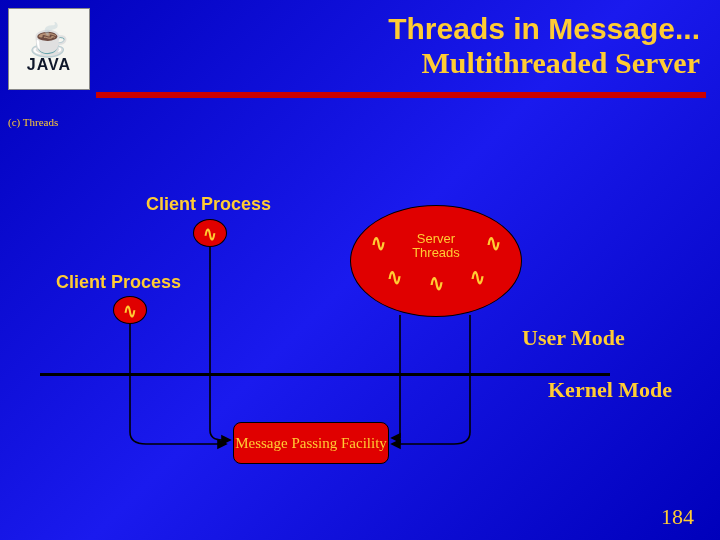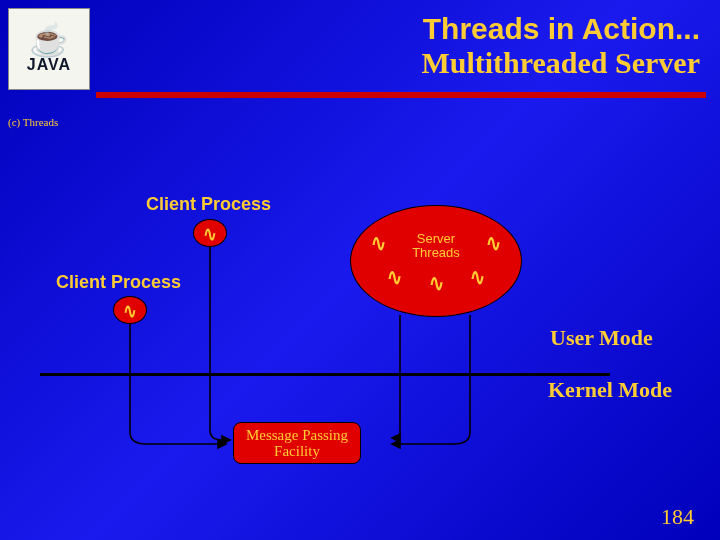--- a/index.html
+++ b/index.html
@@ -100,21 +100,21 @@
     top: 373px;
     left: 40px;
     width: 570px;
     height: 3px;
     background: #000;
   }
   .msg-box {
     position: absolute;
     left: 233px;
     top: 422px;
-    width: 128px;
+    width: 156px;
     height: 42px;
     background: #e00000;
     border: 1px solid #000;
     border-radius: 8px;
     display: flex;
     align-items: center;
     justify-content: center;
     text-align: center;
     color: #ffcc33;
     font: 15px Georgia, serif;
@@ -133,21 +133,21 @@
 <body>
 
 <div class="java-logo">
   <div class="cup">☕</div>
   <div class="text">JAVA</div>
 </div>
 
 <div class="copyright">(c) Threads</div>
 
 <div class="title-block">
-  <div class="title1">Threads in Action...</div>
+  <div class="title1">Threads in Message...</div>
   <div class="title2">Multithreaded Server</div>
 </div>
 <div class="red-rule"></div>
 
 <div class="diagram">
 
   <div class="label" style="left:146px; top:194px;">Client Process</div>
   <div class="client-oval" style="left:193px; top:219px;">
     <span class="squig">∿</span>
   </div>
@@ -161,21 +161,21 @@
     <div class="inner-label">Server
 Threads</div>
     <span class="s" style="left:20px; top:26px;">∿</span>
     <span class="s" style="right:20px; top:26px;">∿</span>
     <span class="s" style="left:36px; top:60px;">∿</span>
     <span class="s" style="left:78px; top:66px;">∿</span>
     <span class="s" style="right:36px; top:60px;">∿</span>
   </div>
 
   <div class="mode-line"></div>
-  <div class="mode-label" style="left:522px; top:326px;margin-left:28px;">User
+  <div class="mode-label" style="left:522px; top:326px;">User
 Mode</div>
   <div class="mode-label" style="left:548px; top:378px;">Kernel
 Mode</div>
 
   <svg class="wires">
     <g stroke="#000" stroke-width="1.6" fill="none">
       <line x1="130" y1="324" x2="130" y2="432"></line>
       <path d="M130 432 Q130 444 146 444"></path>
       <line x1="146" y1="444" x2="226" y2="444"></line>
       <polygon points="226,444 218,440 218,448" fill="#000"></polygon>

